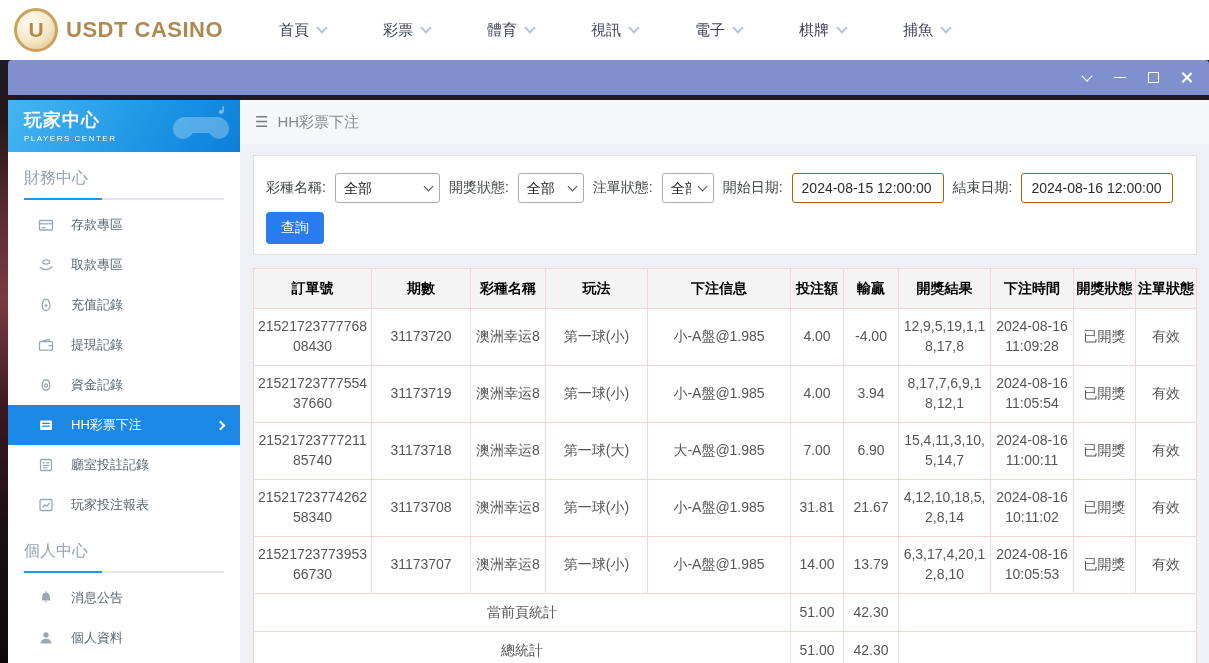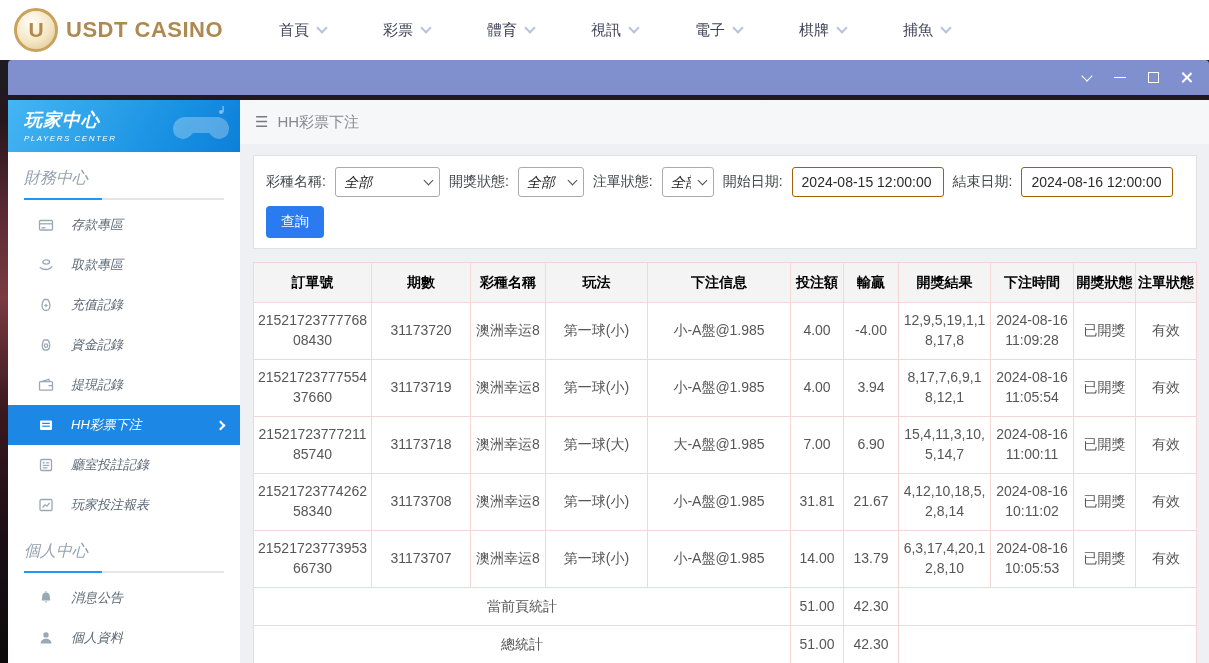--- a/index.html
+++ b/index.html
@@ -24,44 +24,44 @@
   .tb-chev{width:8px;height:8px;border-right:1.6px solid #fff;border-bottom:1.6px solid #fff;transform:rotate(45deg);margin-top:-4px;}
   .tb-min{width:12px;height:1.6px;background:#fff;}
   .tb-max{width:11px;height:11px;border:1.6px solid #fff;}
   .tb-x{position:relative;width:13px;height:13px;}
   .tb-x::before,.tb-x::after{content:'';position:absolute;left:6px;top:0;width:1.6px;height:13px;background:#fff;}
   .tb-x::before{transform:rotate(45deg);}
   .tb-x::after{transform:rotate(-45deg);}
   
   .app{position:absolute;left:8px;top:100px;width:1201px;height:563px;display:flex;z-index:3;}
   
-  .sidebar{width:232px;background:#ffffff;flex-shrink:0;overflow:hidden;font-style:italic;}
+  .sidebar{width:232px;background:#ffffff;flex-shrink:0;overflow:hidden;}
   .side-head{height:52px;background:linear-gradient(120deg,#45b6f3 0%,#1890e2 70%,#0d7fd8 100%);color:#fff;padding:8px 12px 0 16px;position:relative;}
   .side-title{font-size:18px;font-weight:bold;letter-spacing:1px;}
   .side-sub{font-size:8px;letter-spacing:1.5px;margin-top:2px;}
   .side-head svg{position:absolute;right:8px;top:5px;}
   .section-heading{font-size:16px;color:#95a2b0;padding:16px 0 0 16px;}
   .heading-rule{height:2px;background:#e3e6ea;margin:9px 16px 5px 16px;position:relative;}
   .heading-rule::before{content:'';position:absolute;left:0;top:0;height:2px;width:78px;background:#2196f3;}
   .menu-item{height:40px;display:flex;align-items:center;padding-left:30px;cursor:pointer;color:#5a6673;font-size:13px;}
   .menu-item .icon{width:16px;height:16px;color:#9aa8b6;flex-shrink:0;display:inline-flex;}
   .menu-item .mi-label{margin-left:17px;}
   .menu-item.active{background:#1c87e5;color:#ffffff;}
   .menu-item.active .icon{color:#ffffff;}
   .mi-chev{margin-left:auto;margin-right:16px;width:7px;height:7px;border-right:2px solid #fff;border-bottom:2px solid #fff;transform:rotate(-45deg);}
   
   .main{flex:1;background:#eef0f4;display:flex;flex-direction:column;}
   .breadcrumb-bar{height:44px;background:#f6f7f9;display:flex;align-items:center;padding-left:15px;gap:9px;color:#85898f;font-size:15px;flex-shrink:0;}
   .hamburger{font-size:15px;color:#777c82;cursor:pointer;}
-  .filter-panel{background:#fff;border:1px solid #e1e1e1;margin:11px 13px 0 13px;padding:11px 12px 10px 12px;}
+  .filter-panel{background:#fff;border:1px solid #e1e1e1;margin:11px 13px 0 13px;padding:17px 12px 10px 12px;}
   .filter-row{display:flex;align-items:center;gap:9px;flex-wrap:nowrap;}
   .filter-row label{font-size:14px;color:#43464b;white-space:nowrap;}
   .select-wrap{position:relative;display:inline-block;}
   .select-wrap::after{content:'';position:absolute;right:8px;top:10px;width:6px;height:6px;border-right:1.8px solid #4a4d52;border-bottom:1.8px solid #4a4d52;transform:rotate(45deg);pointer-events:none;}
-  select{appearance:none;-webkit-appearance:none;height:30px;border:1px solid #ababab;border-radius:3px;background:#fff;font-size:14px;color:#222;padding:0 22px 0 8px;font-family:inherit;font-style:italic;}
+  select{appearance:none;-webkit-appearance:none;height:30px;border:1px solid #ababab;border-radius:3px;background:#fff;font-size:14px;color:#222;padding:0 22px 0 8px;font-family:inherit;}
   .w105 select{width:105px;} .w66 select{width:66px;} .w52 select{width:52px;}
   .date-input{width:152px;height:30px;border:1px solid #a16207;border-radius:3px;font-size:14px;color:#2b2b2b;padding:0 9px;font-family:inherit;}
   .search-btn{margin-top:9px;background:#2a7bf0;color:#fff;border:none;border-radius:4px;font-size:14px;padding:7px 15px;cursor:pointer;font-family:inherit;}
   
   .table-wrap{margin:13px 13px 0 13px;}
   table{border-collapse:collapse;table-layout:fixed;width:943px;background:#fff;}
   th,td{border:1px solid #f3d7d7;text-align:center;font-size:14px;color:#565656;padding:3px 4px;word-break:break-all;line-height:1.4;}
   thead th{height:40px;background:#f4f4f4;font-weight:bold;color:#000000;padding:2px 1px;}
   tbody.data td{height:57px;}
   tr.summary td{height:38px;}
@@ -165,35 +165,35 @@
             <svg width="16" height="16" viewBox="0 0 16 16">
               <path d="M6.2 2.5 h3.6 l1.4 2.3 c1.7 4.6 0.4 8.7 -3.2 8.7 c-3.6 0 -4.9 -4.1 -3.2 -8.7 Z" fill="none" stroke="currentColor" stroke-width="1.3"></path>
               <path d="M8 6.8 v3.4 M6.3 8.5 h3.4" stroke="currentColor" stroke-width="1.2" fill="none"></path>
             </svg>
           </span>
           <span class="mi-label">充值記錄</span>
         </div>
         <div class="menu-item">
           <span class="icon">
             <svg width="16" height="16" viewBox="0 0 16 16">
-              <path d="M6.2 3 h3.6 l1.3 2.1 c1.6 4.3 0.4 8.1 -3.1 8.1 c-3.5 0 -4.7 -3.8 -3.1 -8.1 Z" fill="none" stroke="currentColor" stroke-width="1.3"></path>
-              <circle cx="8" cy="8.6" r="1.7" fill="none" stroke="currentColor" stroke-width="1.2"></circle>
-            </svg>
-          </span>
-          <span class="mi-label">資金記錄</span>
-        </div>
-        <div class="menu-item">
-          <span class="icon">
-            <svg width="16" height="16" viewBox="0 0 16 16">
               <path d="M3.2 4.6 L10.8 2.4 l0.7 2.1" fill="none" stroke="currentColor" stroke-width="1.3"></path>
               <rect x="1.5" y="4.6" width="13" height="8.6" rx="1" fill="none" stroke="currentColor" stroke-width="1.3"></rect>
               <path d="M10.5 8.6 h4" stroke="currentColor" stroke-width="1.3"></path>
             </svg>
           </span>
           <span class="mi-label">提現記錄</span>
+        </div>
+        <div class="menu-item">
+          <span class="icon">
+            <svg width="16" height="16" viewBox="0 0 16 16">
+              <path d="M6.2 3 h3.6 l1.3 2.1 c1.6 4.3 0.4 8.1 -3.1 8.1 c-3.5 0 -4.7 -3.8 -3.1 -8.1 Z" fill="none" stroke="currentColor" stroke-width="1.3"></path>
+              <circle cx="8" cy="8.6" r="1.7" fill="none" stroke="currentColor" stroke-width="1.2"></circle>
+            </svg>
+          </span>
+          <span class="mi-label">資金記錄</span>
         </div>
         <div class="menu-item active">
           <span class="icon">
             <svg width="16" height="16" viewBox="0 0 16 16">
               <rect x="2" y="3.5" width="12" height="9.5" rx="1" fill="currentColor"></rect>
               <line x1="4.2" y1="6.4" x2="11.8" y2="6.4" stroke="#1c87e5" stroke-width="1.2"></line>
               <line x1="4.2" y1="9.2" x2="11.8" y2="9.2" stroke="#1c87e5" stroke-width="1.2"></line>
             </svg>
           </span>
           <span class="mi-label">HH彩票下注</span>

